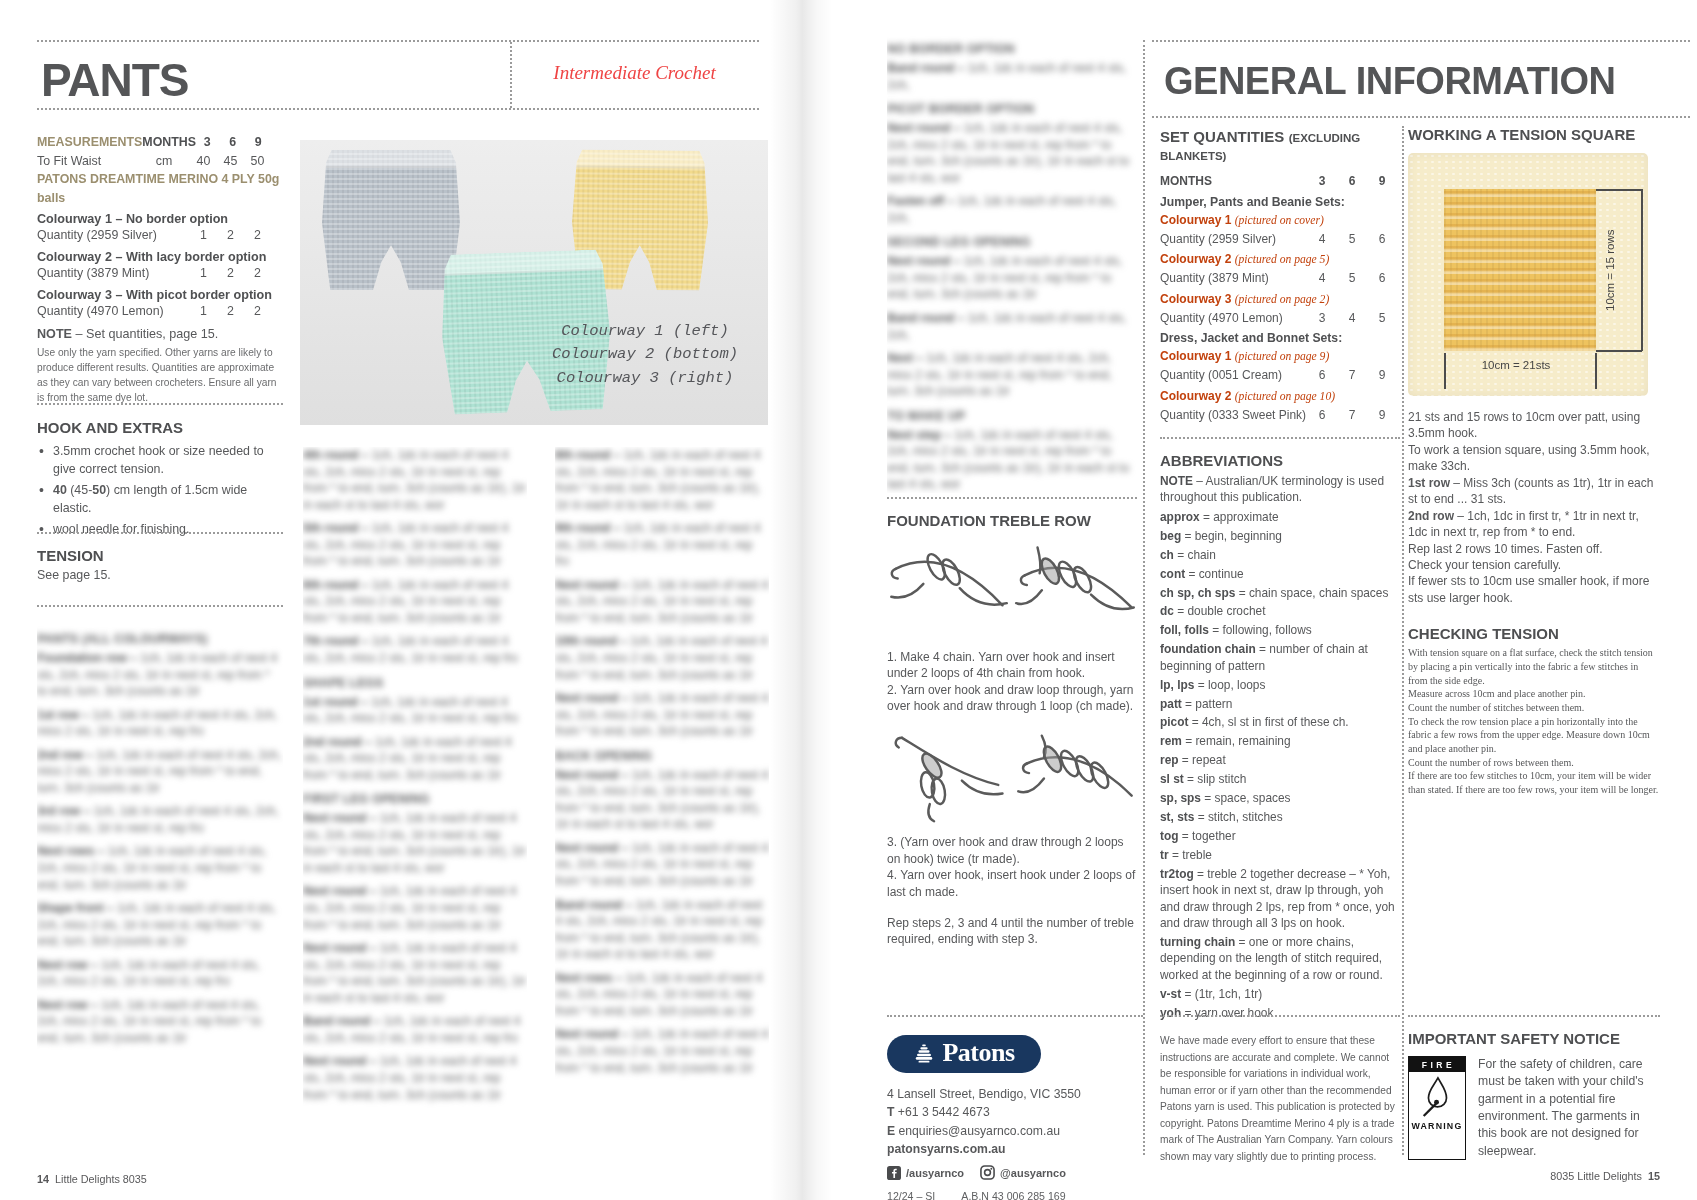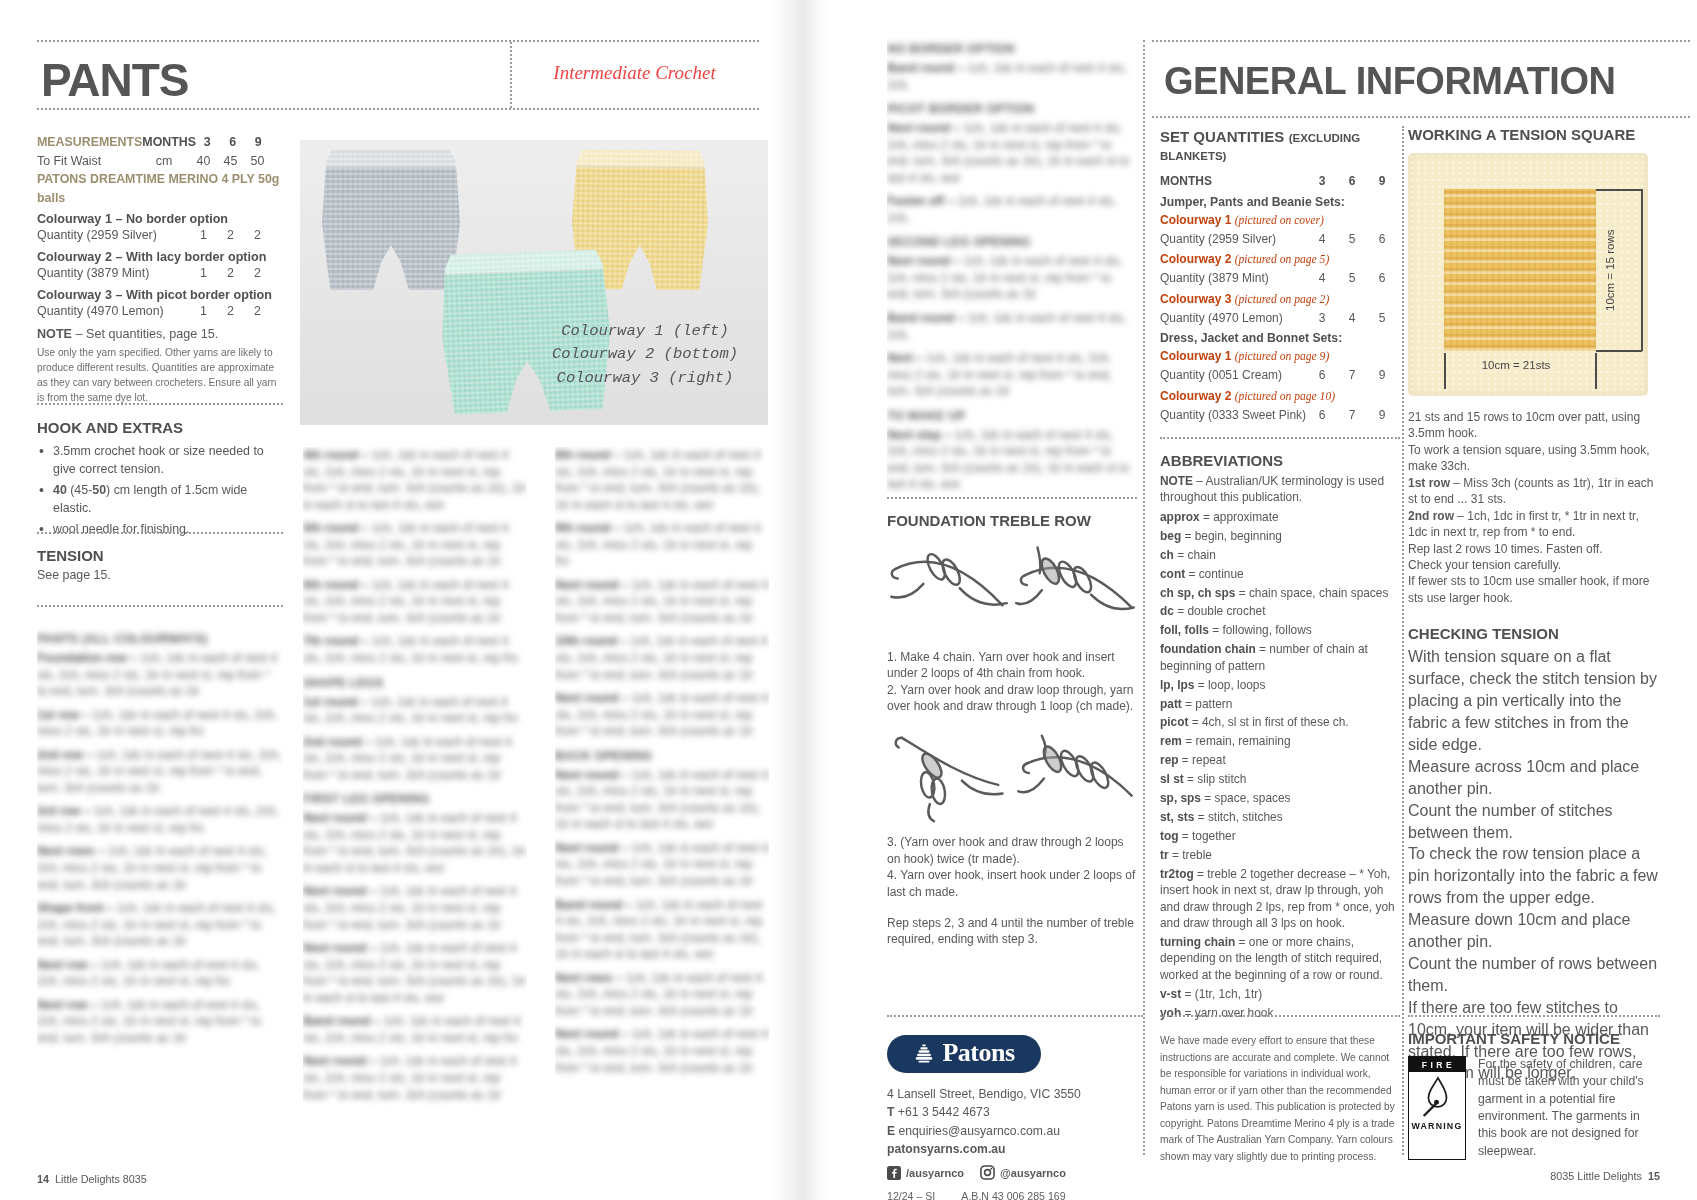--- a/index.html
+++ b/index.html
@@ -39,21 +39,21 @@
   .cwname2 i{font-family:"Liberation Serif",serif;font-style:italic;font-size:11.6px;}
   .sqhead{font-weight:700;font-size:12.2px;margin-top:4px;color:#4f5052;}
 
   ul.hbul{list-style:none;font-size:12.4px;line-height:1.42;margin-top:7px;}
   ul.hbul li{position:relative;padding-left:16px;margin-bottom:4px;}
   ul.hbul li::before{content:"\2022";position:absolute;left:2px;top:-1px;font-size:14px;}
 
   .abbr{font-size:11.9px;line-height:1.38;margin-bottom:2.5px;}
   .abbr b{color:#4f5052;}
   .pline{font-size:12px;line-height:1.37;}
-  .cpara{font-size:16px;line-height:1.37;}
+  .cpara{font-size:10px;line-height:1.37;font-family:Liberation Serif, serif;}
   .step{font-size:12px;line-height:1.38;}
 
   
   #lp-photo{background:linear-gradient(180deg,var(--photo1),var(--photo2));overflow:hidden;}
   .pants{position:absolute;
     clip-path:polygon(7% 0%,93% 0%,97% 9%,100% 52%,97% 76%,94% 100%,63% 100%,57% 80%,50% 68%,43% 80%,37% 100%,6% 100%,3% 76%,0% 52%,3% 9%);
     background-image:
       repeating-linear-gradient(0deg,rgba(255,255,255,.28) 0 2px,transparent 2px 5px),
       repeating-linear-gradient(90deg,rgba(0,0,0,.05) 0 2px,transparent 2px 5px);
     filter:drop-shadow(0 5px 6px rgba(0,0,0,.14));}

